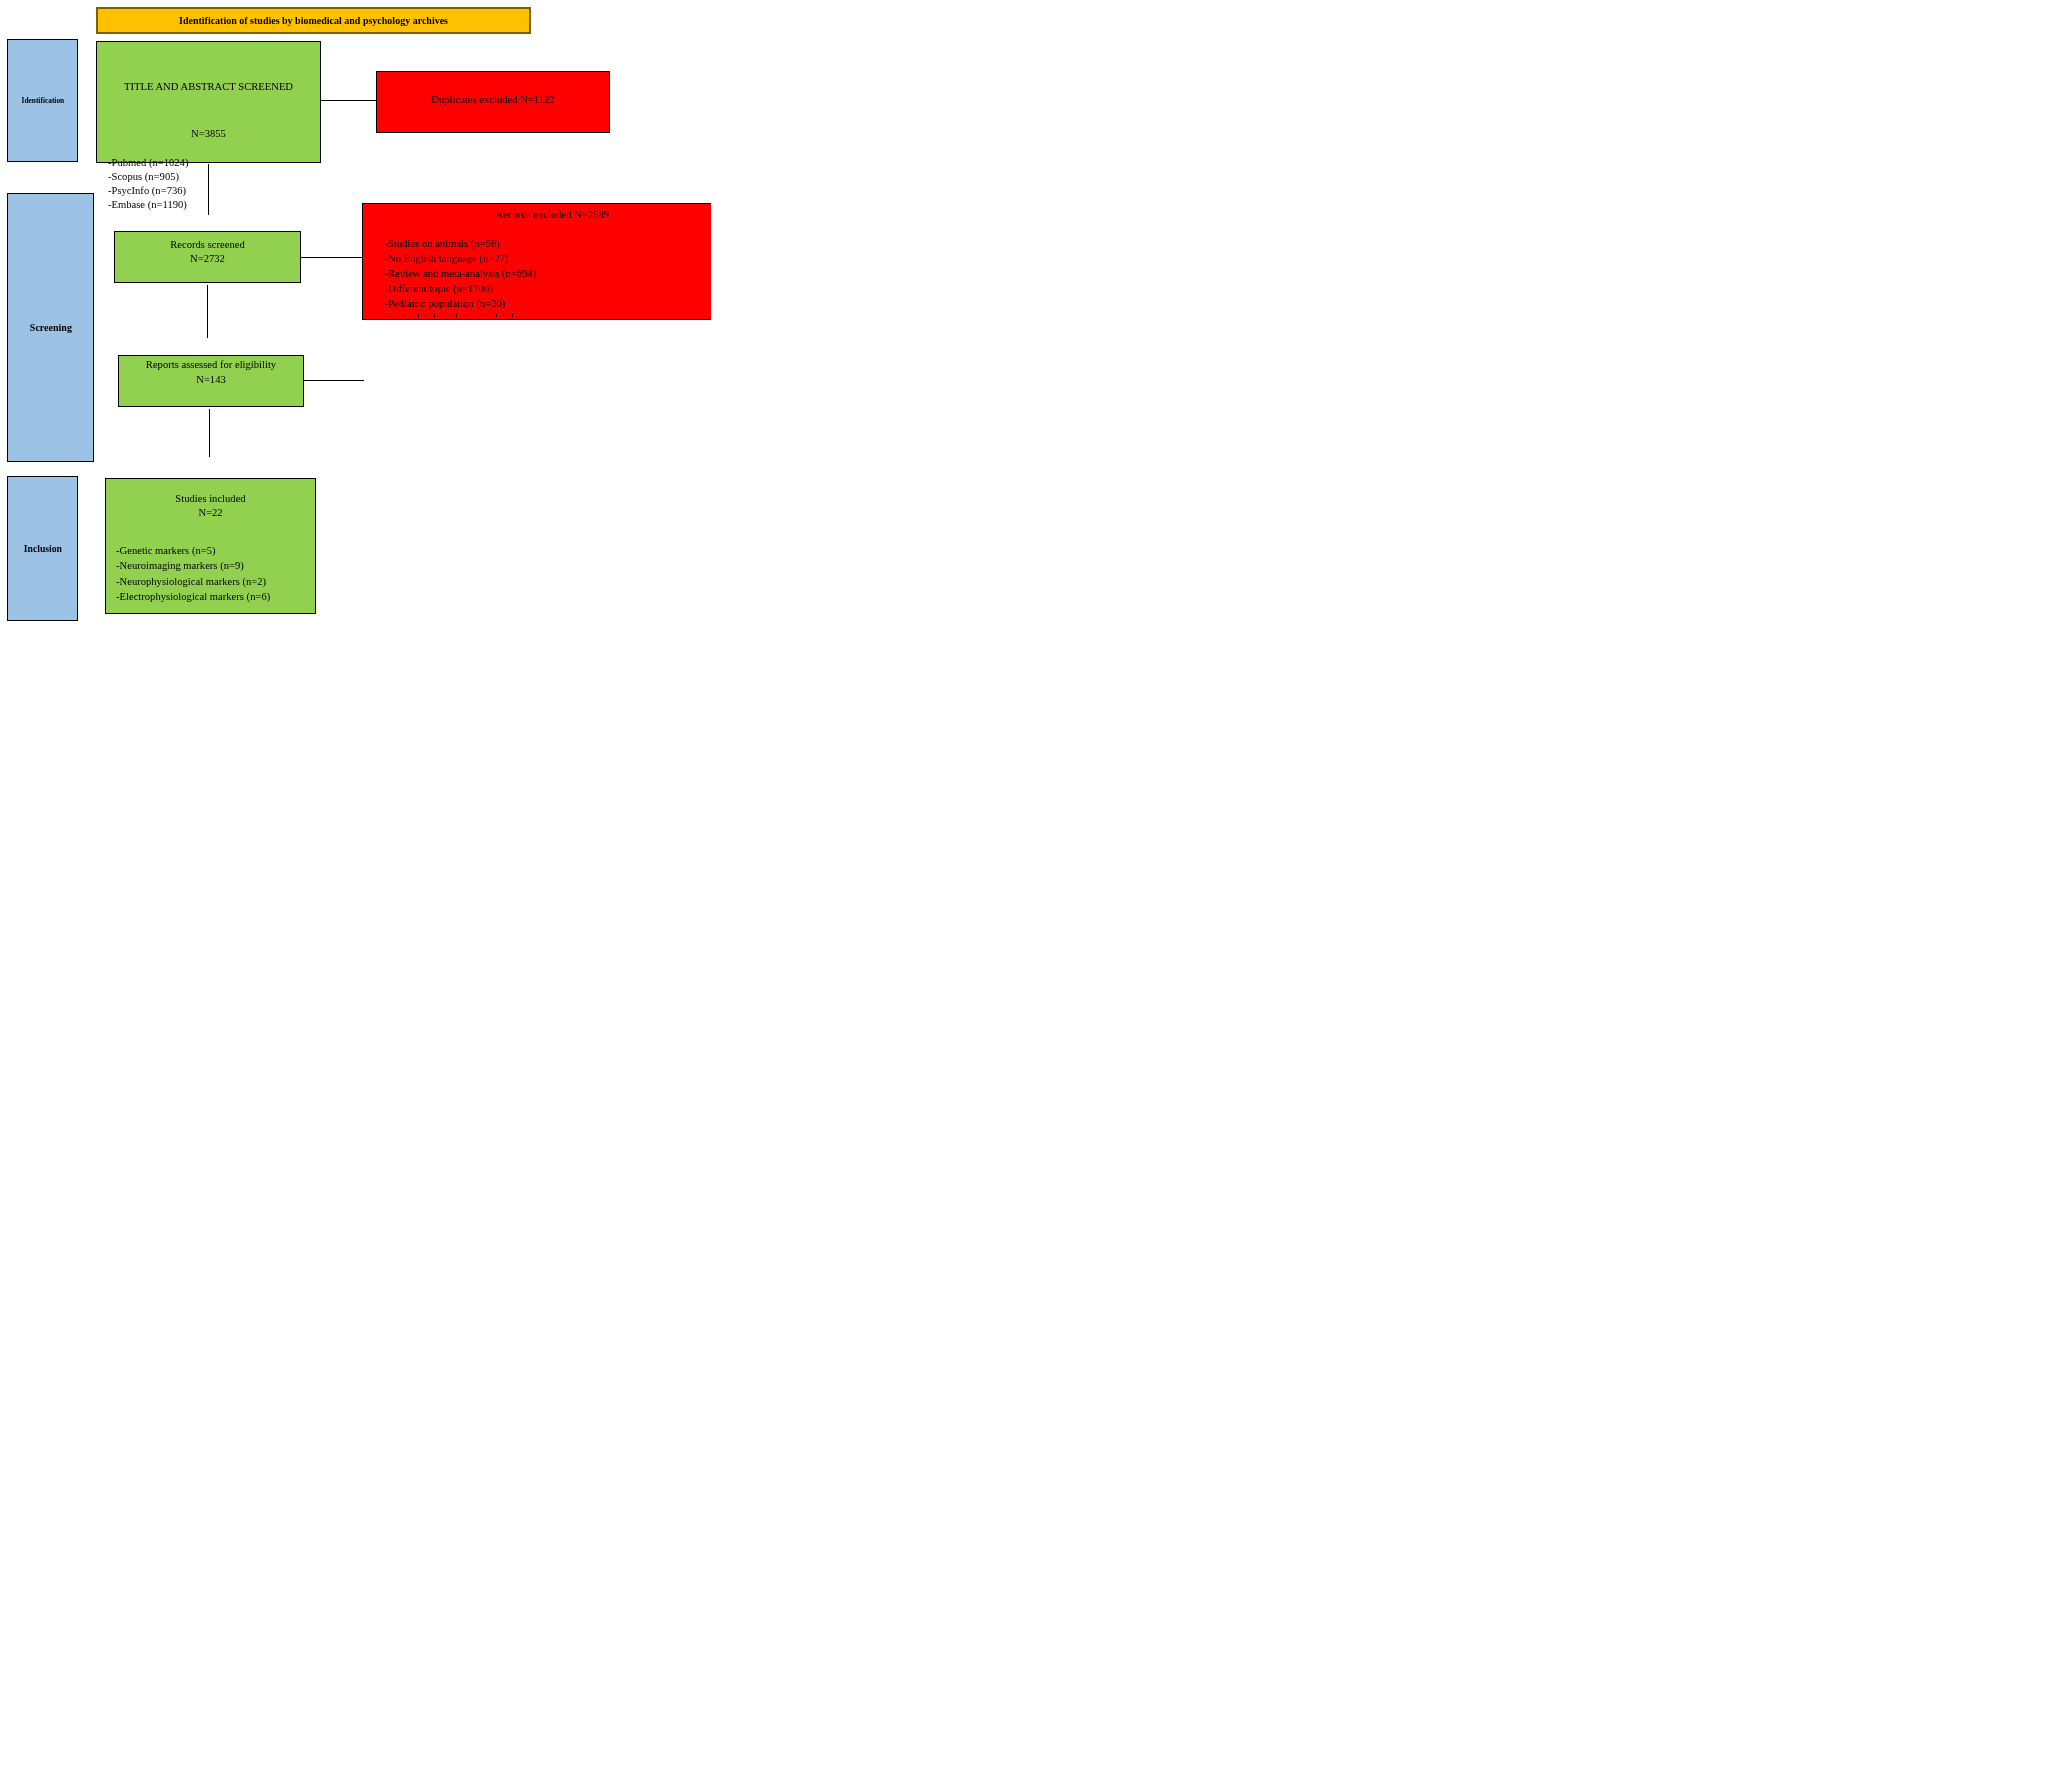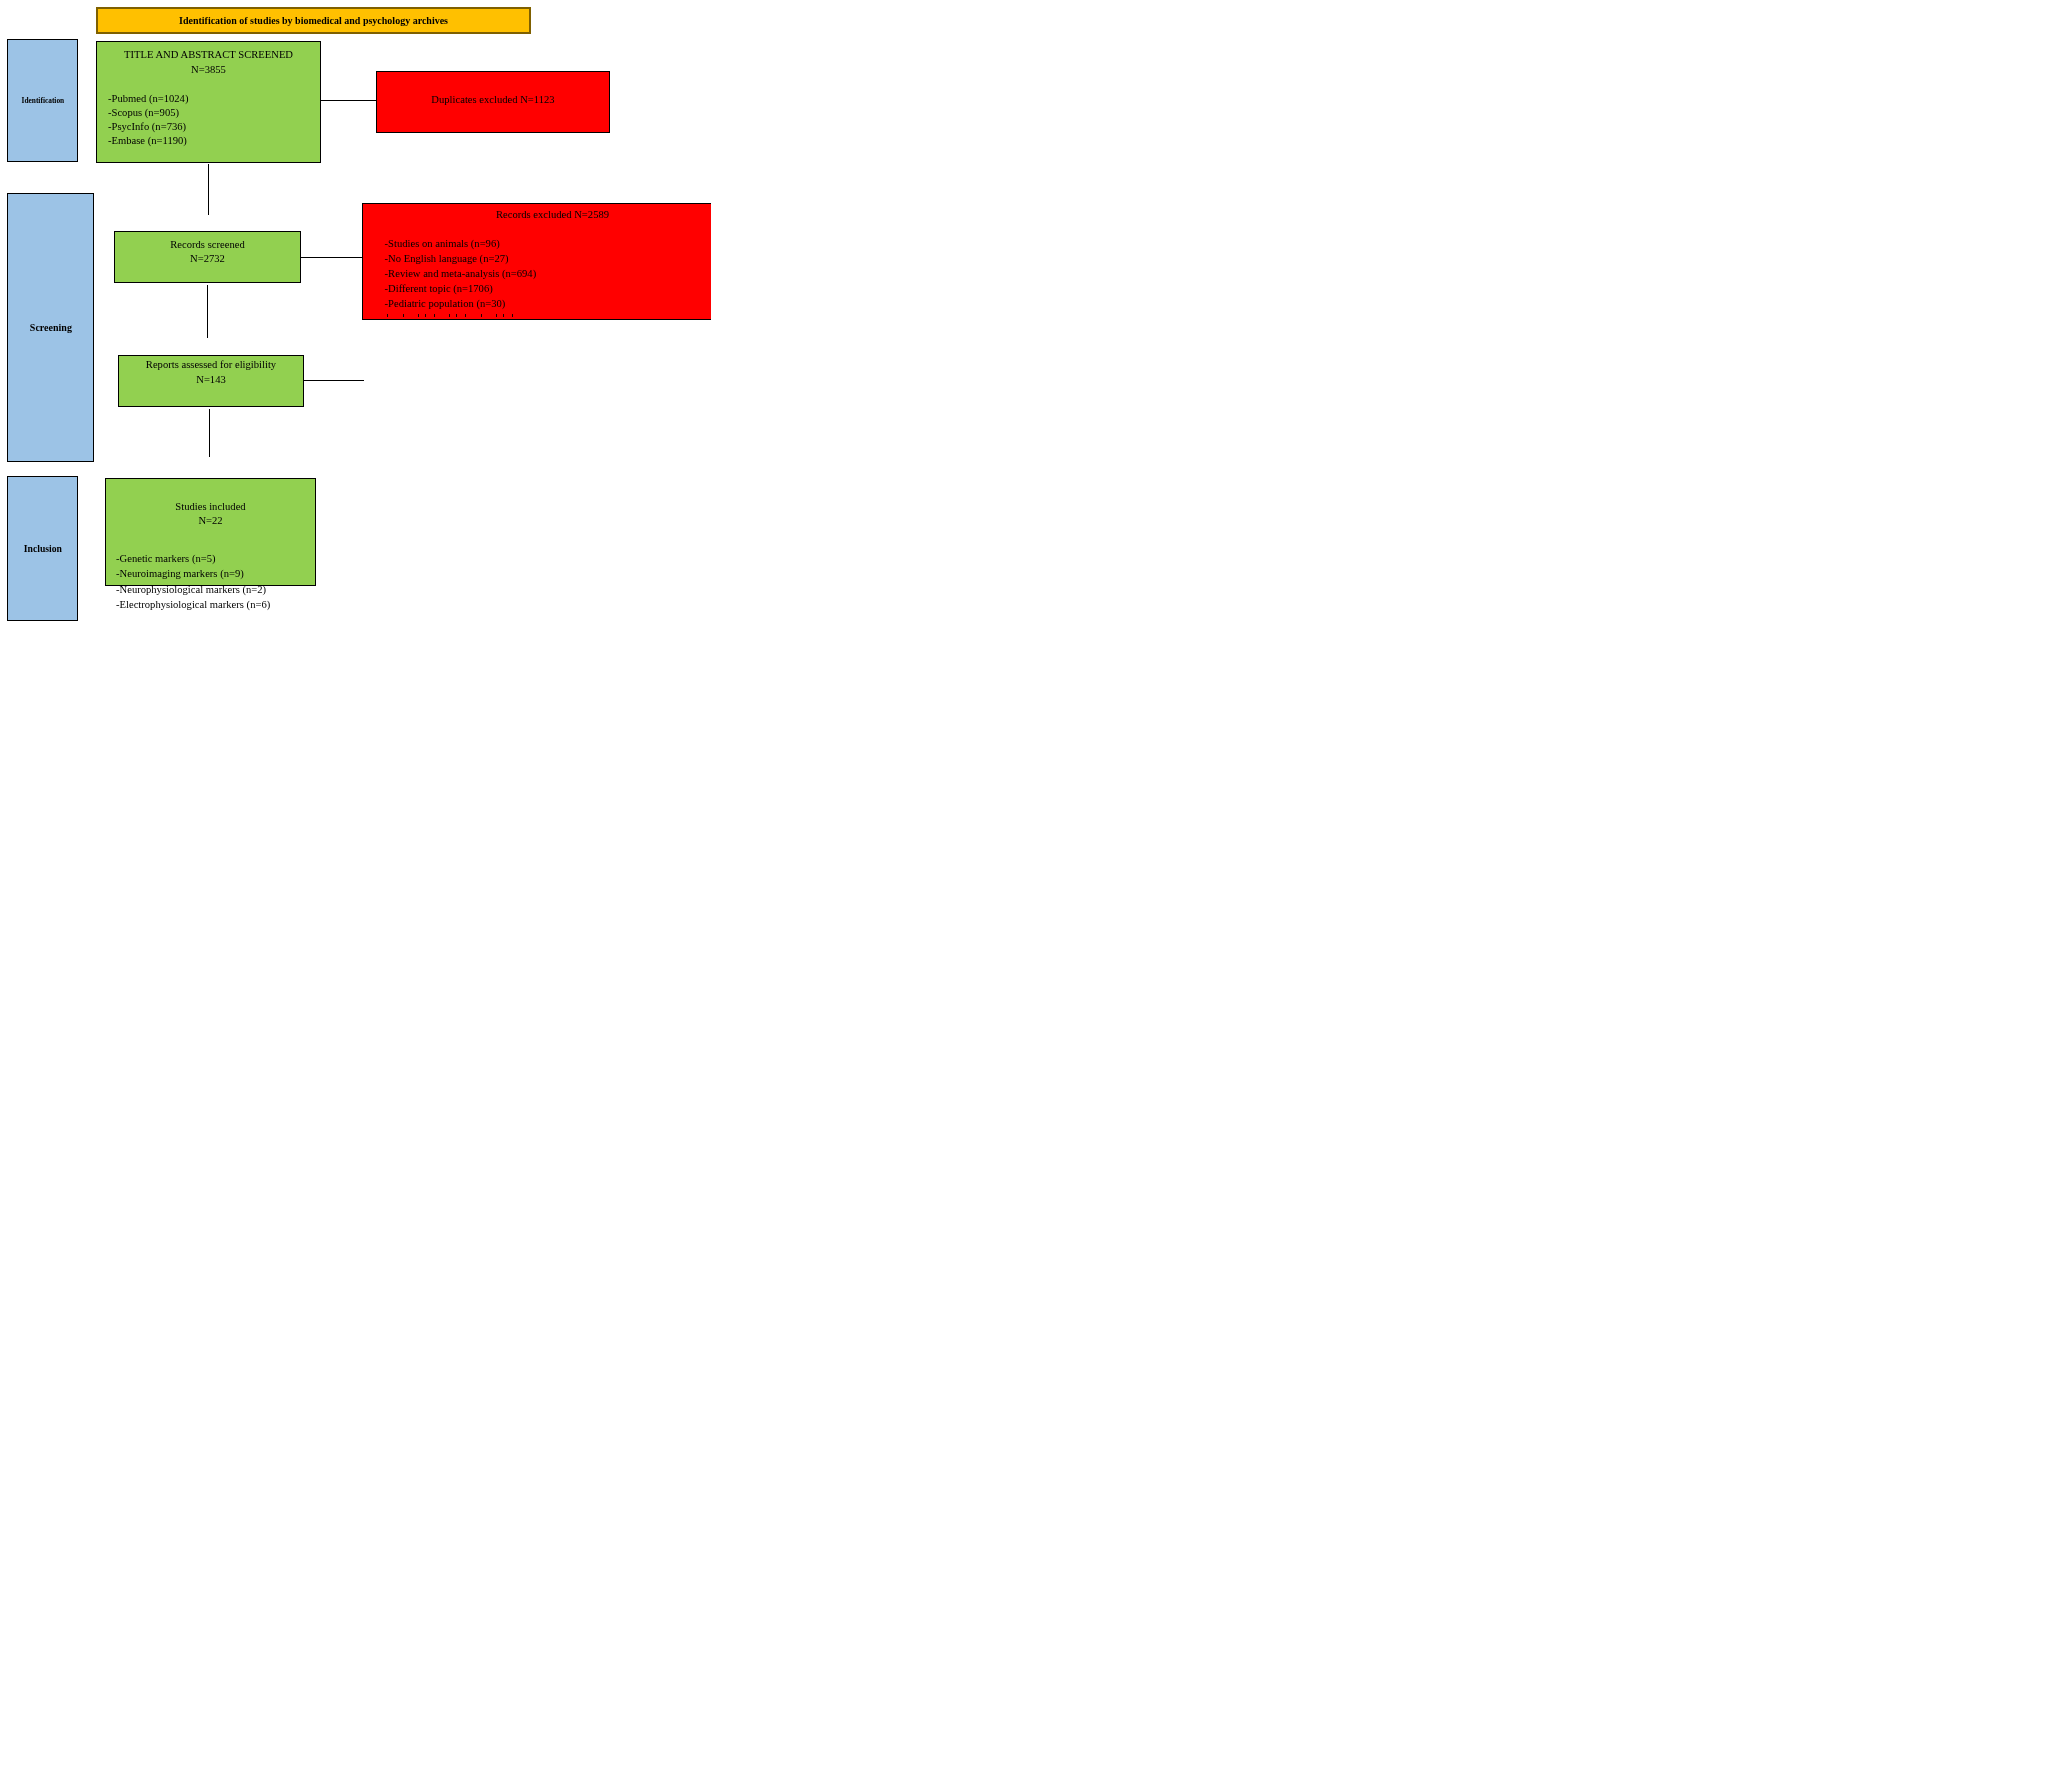--- a/index.html
+++ b/index.html
@@ -25,21 +25,21 @@
     display:flex;align-items:center;justify-content:center;
     font-weight:bold;text-align:center;
   }
   .green{background:var(--green,#92D050);}
   .red{background:var(--red,#FF0000);}
   .b1{left:7.4px;top:39px;width:71px;height:123px;font-size:7.4px;}
   .b2{left:7.4px;top:193px;width:87px;height:269px;font-size:10px;}
   .b3{left:7.4px;top:476px;width:71px;height:145px;font-size:9.7px;}
 
   .g1{left:96px;top:41px;width:225px;height:122px;font-size:10.6px;padding-top:6.4px;}
-  .g1 .head{text-align:center;line-height:14.3px;}
+  .g1 .head{text-align:center;line-height:14.3px;margin-top:32px;}
   .g1 ul{margin:15px 0 0 0;padding:0 0 0 11px;list-style:none;line-height:14px;}
 
   .r1{left:376px;top:71px;width:234px;height:62px;font-size:10.6px;padding-top:21px;}
   .r1 .head{text-align:center;line-height:14.3px;}
 
   .g2{left:114px;top:231px;width:187px;height:52px;font-size:10.6px;padding-top:5.5px;}
   .g2 .head,.g3 .head{text-align:center;line-height:14.7px;}
   .g3{left:118px;top:355px;width:186px;height:52px;font-size:10.6px;padding-top:2px;}
 
   .r2{left:362px;top:203px;width:381px;height:117px;font-size:10.6px;padding-top:3.7px;overflow:hidden;}
@@ -48,21 +48,21 @@
   .clipped-marks{
     position:absolute;left:23.5px;bottom:1.8px;height:2.8px;width:138px;
     background:repeating-linear-gradient(90deg,#000 0 0.9px,transparent 0.9px 7px,#000 7px 7.4px,transparent 7.4px 15.6px);
     opacity:.85;
   }
 
   .r3{left:363px;top:341px;width:338px;height:76px;font-size:10.6px;padding-top:10px;}
   .r3 .head{text-align:center;line-height:14px;}
   .r3 ul{margin:15px 0 0 0;padding:0 0 0 21px;list-style:none;line-height:15px;}
 
-  .g4{left:105px;top:478px;width:211px;height:108px;font-size:10.6px;padding-top:21px;}
+  .g4{left:105px;top:478px;width:211px;height:136px;font-size:10.6px;padding-top:13px;}
   .g4 .head{text-align:center;line-height:14.3px;}
   .g4 ul{margin:22px 0 0 0;padding:0 0 0 10px;list-style:none;line-height:15.6px;}
 
   .hline,.vline{position:absolute;background:var(--line,#000);}
   .h1{left:321px;top:100px;width:56px;height:1.4px;}
   .h2{left:301px;top:257px;width:61px;height:1.4px;}
   .h3{left:304px;top:380px;width:60px;height:1.4px;}
   .v1{left:208px;top:164px;width:1.4px;height:51px;}
   .v2{left:207px;top:285px;width:1.4px;height:53px;}
   .v3{left:209px;top:409px;width:1.4px;height:48px;}

